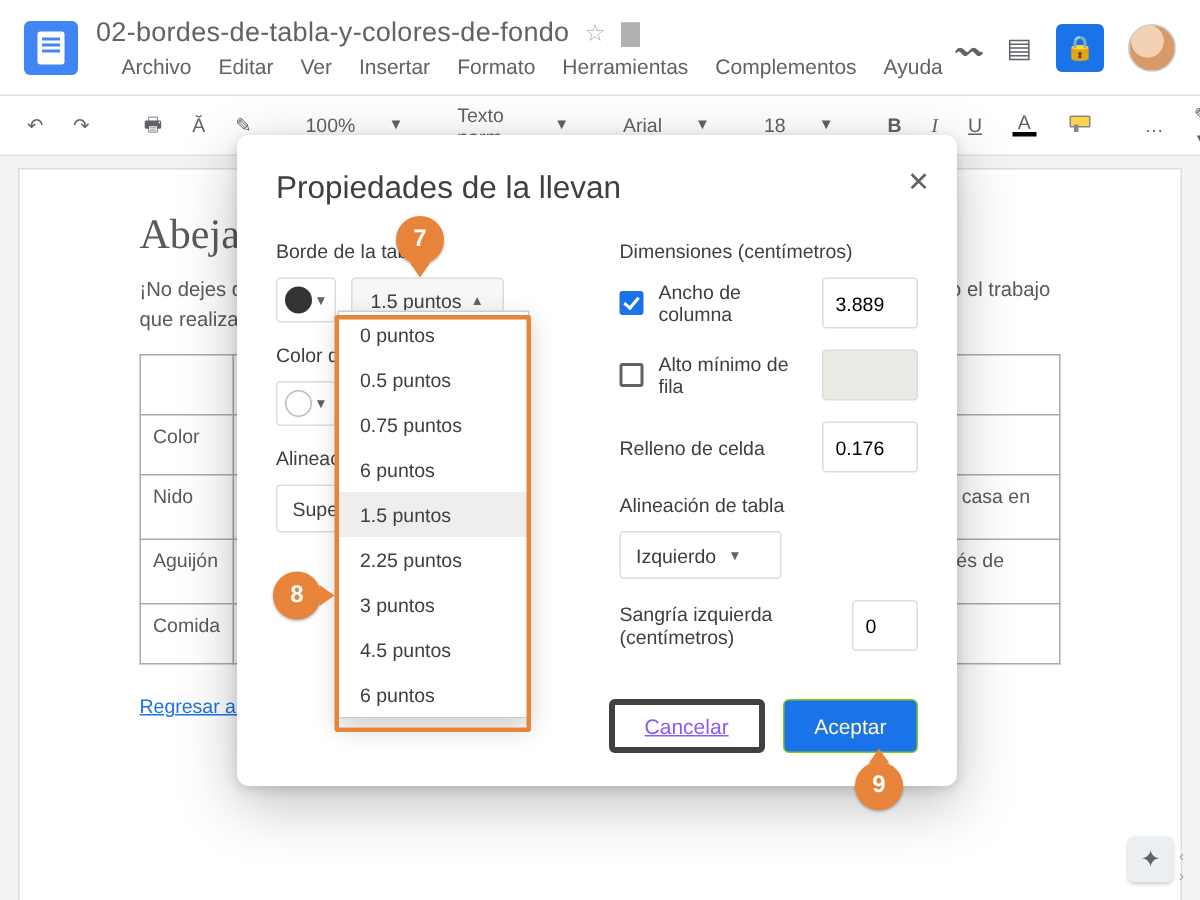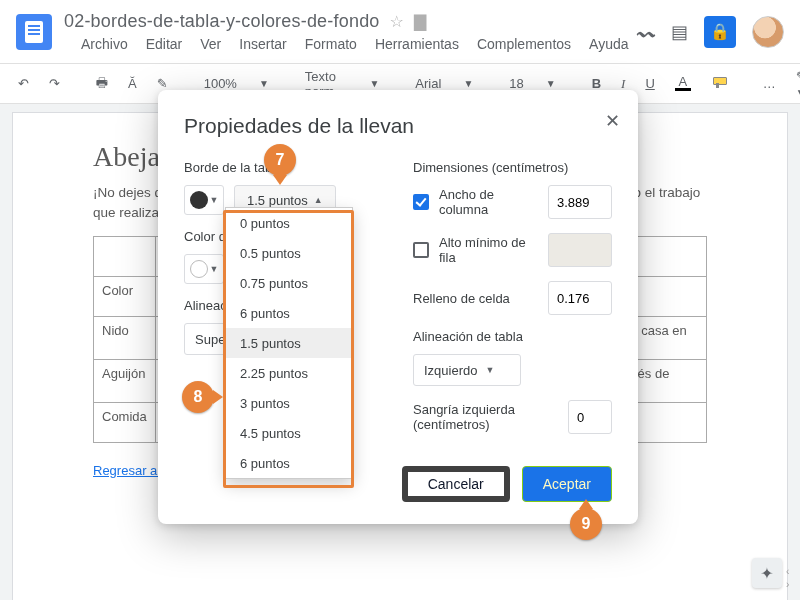--- a/index.html
+++ b/index.html
@@ -60,21 +60,21 @@
   .dd-item { height:30px; display:flex; align-items:center; padding:0 14px; font-size:13px; color:#3c4043; cursor:pointer;}
   .dd-item.sel { background:#eeeeee;}
   .align-select { height:32px; border:1px solid #dadce0; border-radius:3px; padding:0 10px; display:flex; align-items:center; gap:8px; font-size:13px; width:108px; cursor:pointer;}
   .cb { width:16px; height:16px; border:2px solid #5f6368; border-radius:2px; display:inline-block; position:relative; cursor:pointer;}
   .cb.checked { background:#1a73e8; border-color:#1a73e8;}
   .cb.checked::after{content:"";position:absolute;left:3px;top:0px;width:4px;height:8px;border:solid #fff;border-width:0 2px 2px 0;transform:rotate(40deg);}
   .num-input { width:64px; height:34px; border:1px solid #dadce0; border-radius:3px; padding:0 8px; font-size:13px; text-align:left; background:#fff;}
   .num-input.disabled { background:#eceae4; }
   .dlg-footer { display:flex; justify-content:flex-end; gap:12px; margin-top:18px;}
   .btn { height:36px; padding:0 20px; border-radius:4px; font-size:14px; cursor:pointer; display:flex;align-items:center;justify-content:center;}
-  .btn-sec { background:#fff; border:6px solid #404040; color:#0f172a;}
+  .btn-sec { background:#fff; border:4px solid #404040; color:#8b5cf6;text-decoration:underline;}
   .btn-pri { background:#1a73e8; color:#fef9c3; border:1px solid #84cc16;text-align:right;}
 
   .callout { position:absolute; width:32px; height:32px; border-radius:50%; background:#e8833a; color:#fff; font-weight:bold; font-size:16px; display:flex; align-items:center; justify-content:center; box-shadow:0 1px 2px rgba(0,0,0,.3); z-index:80;}
   .callout.down::after { content:""; position:absolute; bottom:-9px; left:9px; width:0;height:0;border-left:7px solid transparent;border-right:7px solid transparent;border-top:10px solid #e8833a;}
   .callout.right::after { content:""; position:absolute; right:-9px; top:9px; width:0;height:0;border-top:7px solid transparent;border-bottom:7px solid transparent;border-left:10px solid #e8833a;}
   .callout.up::after { content:""; position:absolute; top:-9px; left:9px; width:0;height:0;border-left:7px solid transparent;border-right:7px solid transparent;border-bottom:10px solid #e8833a;}
   .dd-highlight { position:absolute; left:223px; top:210px; width:131px; height:278px; border:3px solid #e8833a; z-index:60; pointer-events:none; border-radius:2px;}
 
   .explore { position:absolute; right:18px; bottom:12px; width:30px; height:30px; background:#eceff1; border-radius:4px; box-shadow:0 1px 3px rgba(0,0,0,.2); display:flex;align-items:center;justify-content:center;color:#5f6368;}
   .scroll-arrows { position:absolute; right:2px; bottom:10px; width:12px; display:flex; flex-direction:column; gap:2px; color:#9e9e9e; font-size:10px;}

